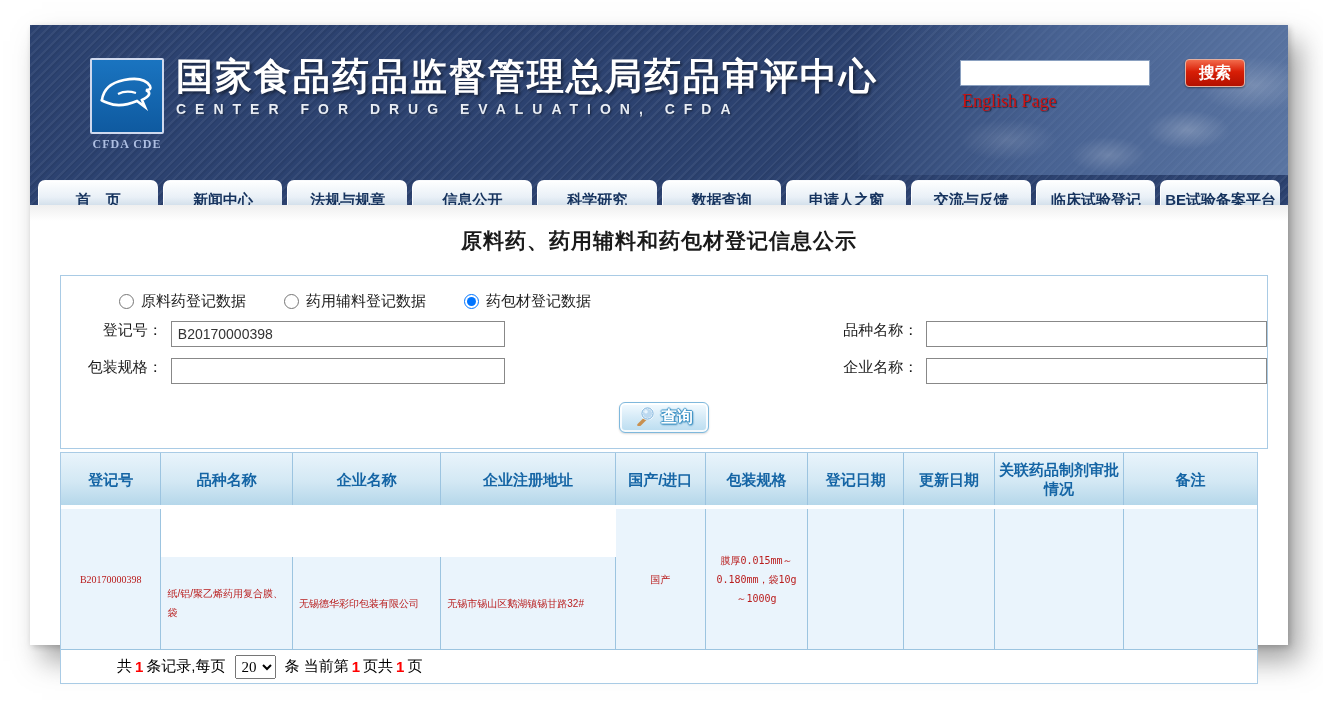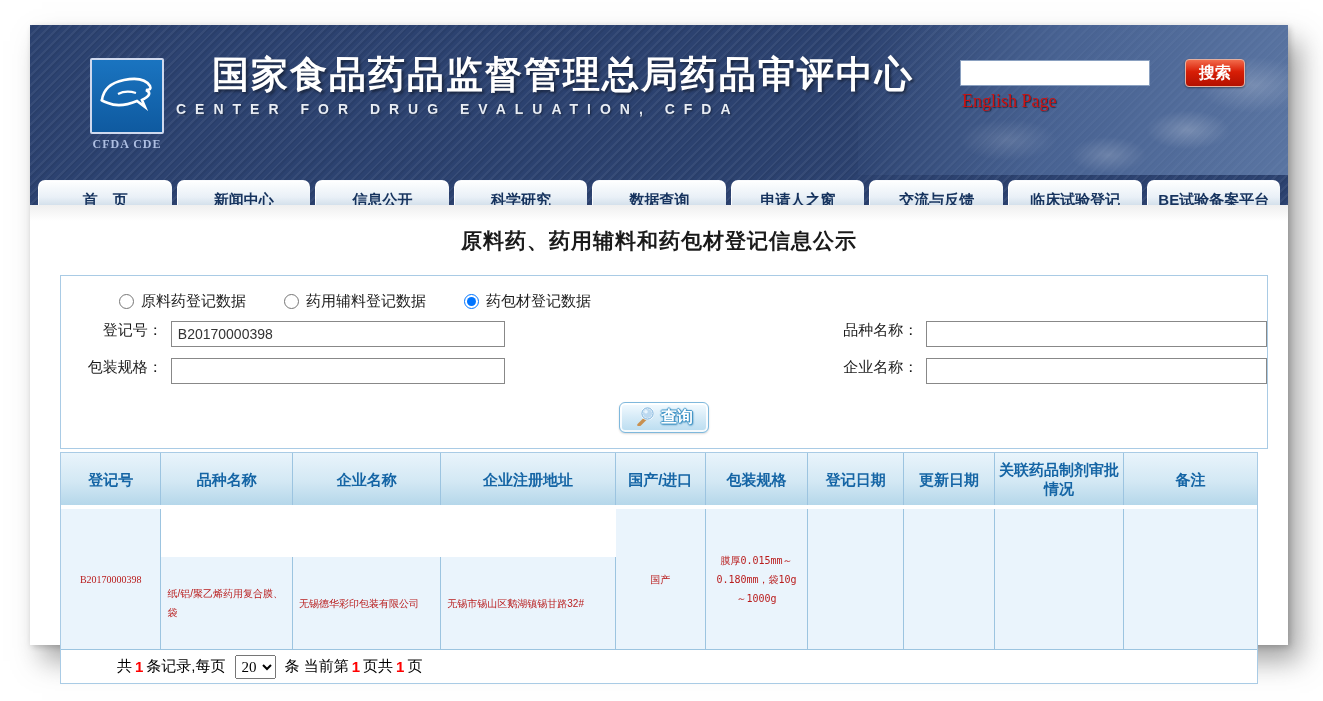--- a/index.html
+++ b/index.html
@@ -33,22 +33,22 @@
     background:linear-gradient(180deg,#1a74c0,#0f5aa0); border:2px solid #cfd9ee; border-radius:2px;
     display:flex; align-items:center; justify-content:center;
   }
   .logo-caption {
     position:absolute; left:52px; top:112px; width:90px; text-align:center;
     font-family:"Liberation Serif",serif; font-weight:bold; font-size:12px; letter-spacing:1px; color:#aebfe2;
   }
   .title-wrap { position:absolute; left:146px; top:30px; }
   .site-title {
     color:#ffffff; font-size:37px; font-weight:bold; letter-spacing:2px;
-    font-family:Liberation Mono, monospace; text-shadow:2px 2px 3px rgba(0,0,0,0.45);
-    line-height:44px; white-space:nowrap;margin-left:36px;
+    font-family:Liberation Serif, serif; text-shadow:2px 2px 3px rgba(0,0,0,0.45);
+    line-height:44px; white-space:nowrap;
   }
   .site-subtitle {
     color:#e8edf5; font-size:14px; font-weight:bold; letter-spacing:9px;
     margin-top:2px; white-space:nowrap; text-shadow:1px 1px 2px rgba(0,0,0,0.4);
   }
   .refl { transform:scaleY(-1); opacity:0.18; margin-top:-6px;
           -webkit-mask-image:linear-gradient(to top, rgba(0,0,0,0.9), transparent 55%);
           mask-image:linear-gradient(to top, rgba(0,0,0,0.9), transparent 55%); }
   .search-area { position:absolute; left:930px; top:35px; }
   .header-search-input {
@@ -162,20 +162,21 @@
 
     <div class="search-area">
       <input class="header-search-input" type="text" value="" style="">
     </div>
     <div class="search-btn">搜索</div>
     <div class="english-link">English Page</div>
 
     <div class="nav-tabs">
       <div class="nav-tab">首　页</div>
       <div class="nav-tab">新闻中心</div>
+      <div class="nav-tab">法规与规章</div>
       <div class="nav-tab">信息公开</div>
       <div class="nav-tab">科学研究</div>
       <div class="nav-tab">数据查询</div>
       <div class="nav-tab">申请人之窗</div>
       <div class="nav-tab">交流与反馈</div>
       <div class="nav-tab">临床试验登记</div>
       <div class="nav-tab">BE试验备案平台</div>
     </div>
   </div>
 

